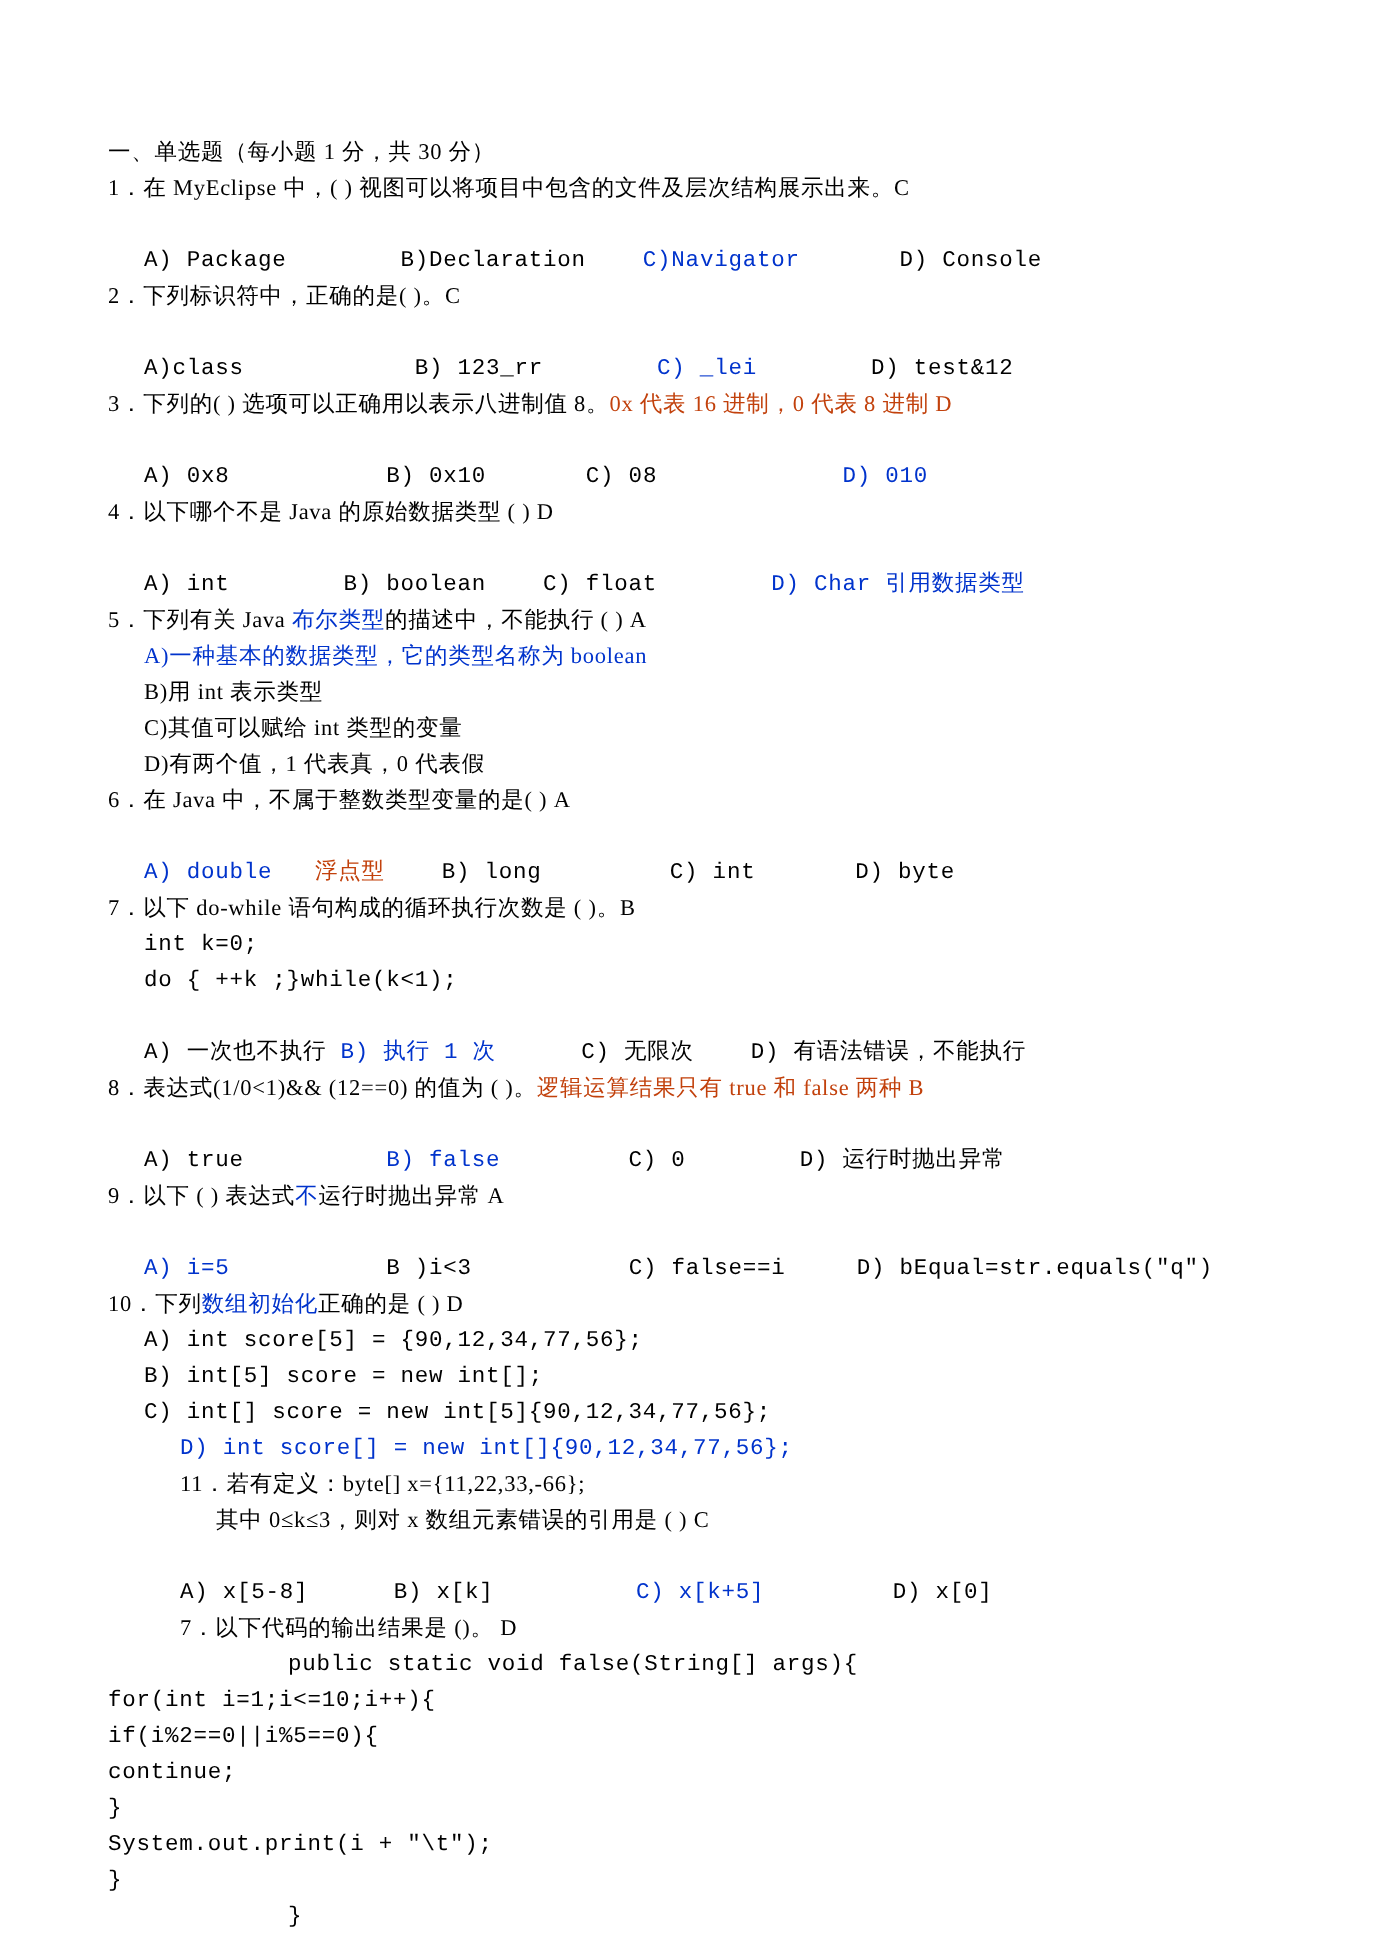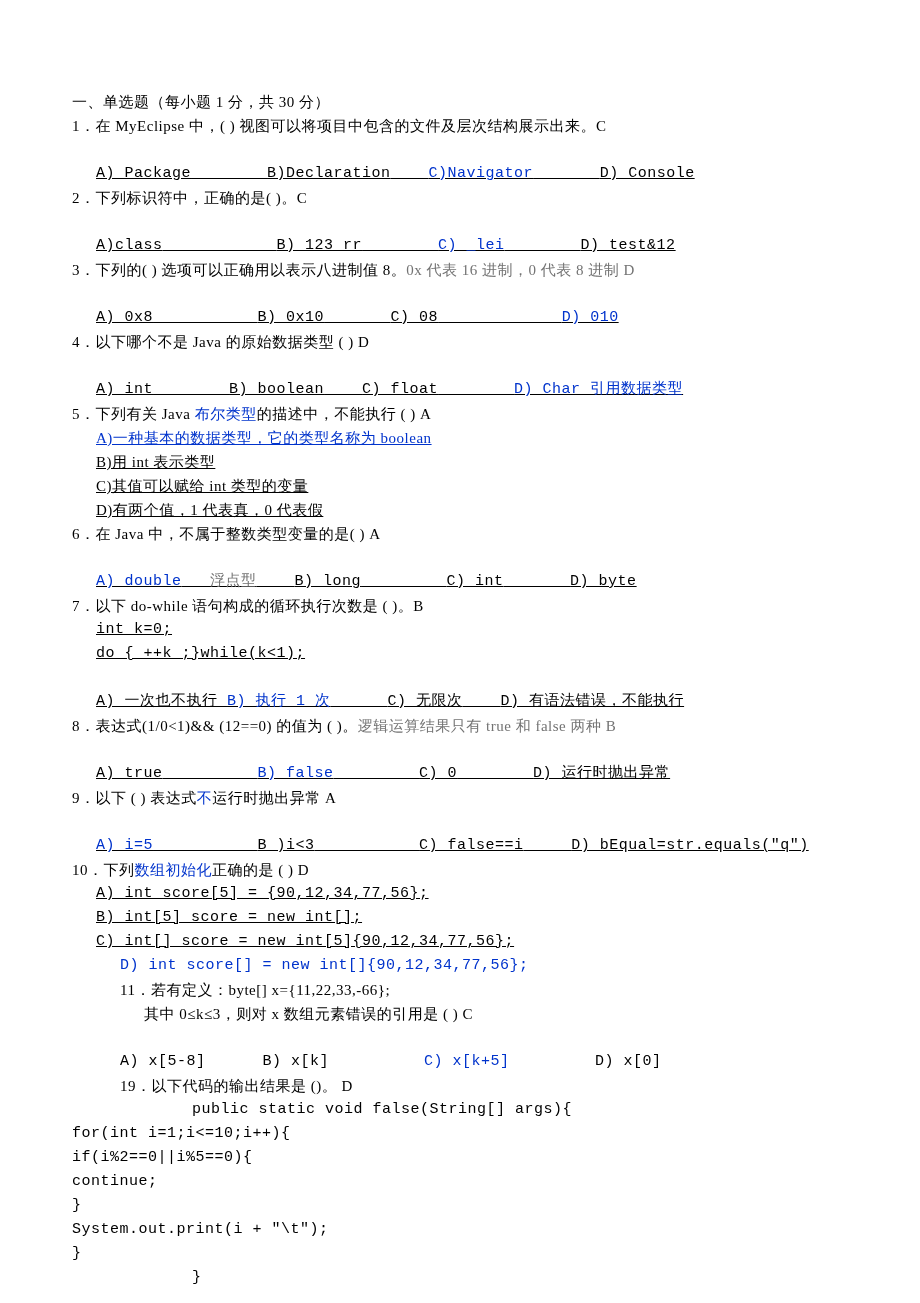--- a/index.html
+++ b/index.html
@@ -9,23 +9,23 @@
     background: #fff;
     color: #000;
     margin: 0;
     padding: 90px 72px 40px 72px;
     width: 920px;
     box-sizing: border-box;
     letter-spacing: 0.5px;
   }
   .mono { font-family: "Courier New", monospace, "SimSun"; }
   .blue { color: #0033cc; }
-  .red  { color: #737373; }
+  .red  { color: #c2410c; }
   .opts { white-space: pre; font-family: "Courier New","SimSun",monospace; }
-  .indent1 { padding-left: 24px; text-decoration: underline; }
+  .indent1 { padding-left: 24px; }
   .indent2 { padding-left: 48px; }
   .indent3 { padding-left: 72px; }
   .indent4 { padding-left: 120px; }
 </style>
 </head>
 <body>
 
 <div>一、单选题（每小题 1 分，共 30 分）</div>
 
 <div>1．在 MyEclipse 中，(  ) 视图可以将项目中包含的文件及层次结构展示出来。C</div>
@@ -81,21 +81,21 @@
 <div class="indent1 mono">B) int[5] score = new int[];</div>
 <div class="indent1 mono">C) int[] score = new int[5]{90,12,34,77,56};</div>
 <div class="indent2 mono blue">D) int score[] = new int[]{90,12,34,77,56};</div>
 
 <div class="indent2">11．若有定义：byte[] x={11,22,33,-66};</div>
 <div class="indent3">其中 0≤k≤3，则对 x 数组元素错误的引用是 (  )  C</div>
 <div class="indent2 opts">
 <span>A) x[5-8]</span>      <span>B) x[k]</span>          <span class="blue">C) x[k+5]</span>         <span>D) x[0]</span>
 </div>
 
-<div class="indent2">19．以下代码的输出结果是 ()。 D</div>
+<div class="indent2">7．以下代码的输出结果是 ()。 D</div>
 <div class="indent4 mono">public static void false(String[] args){</div>
 <div class="mono">for(int i=1;i&lt;=10;i++){</div>
 <div class="mono">if(i%2==0||i%5==0){</div>
 <div class="mono">continue;</div>
 <div class="mono">}</div>
 <div class="mono">System.out.print(i + "\t");</div>
 <div class="mono">}</div>
 <div class="indent4 mono">}</div>
 <div class="indent2 opts">
                          

